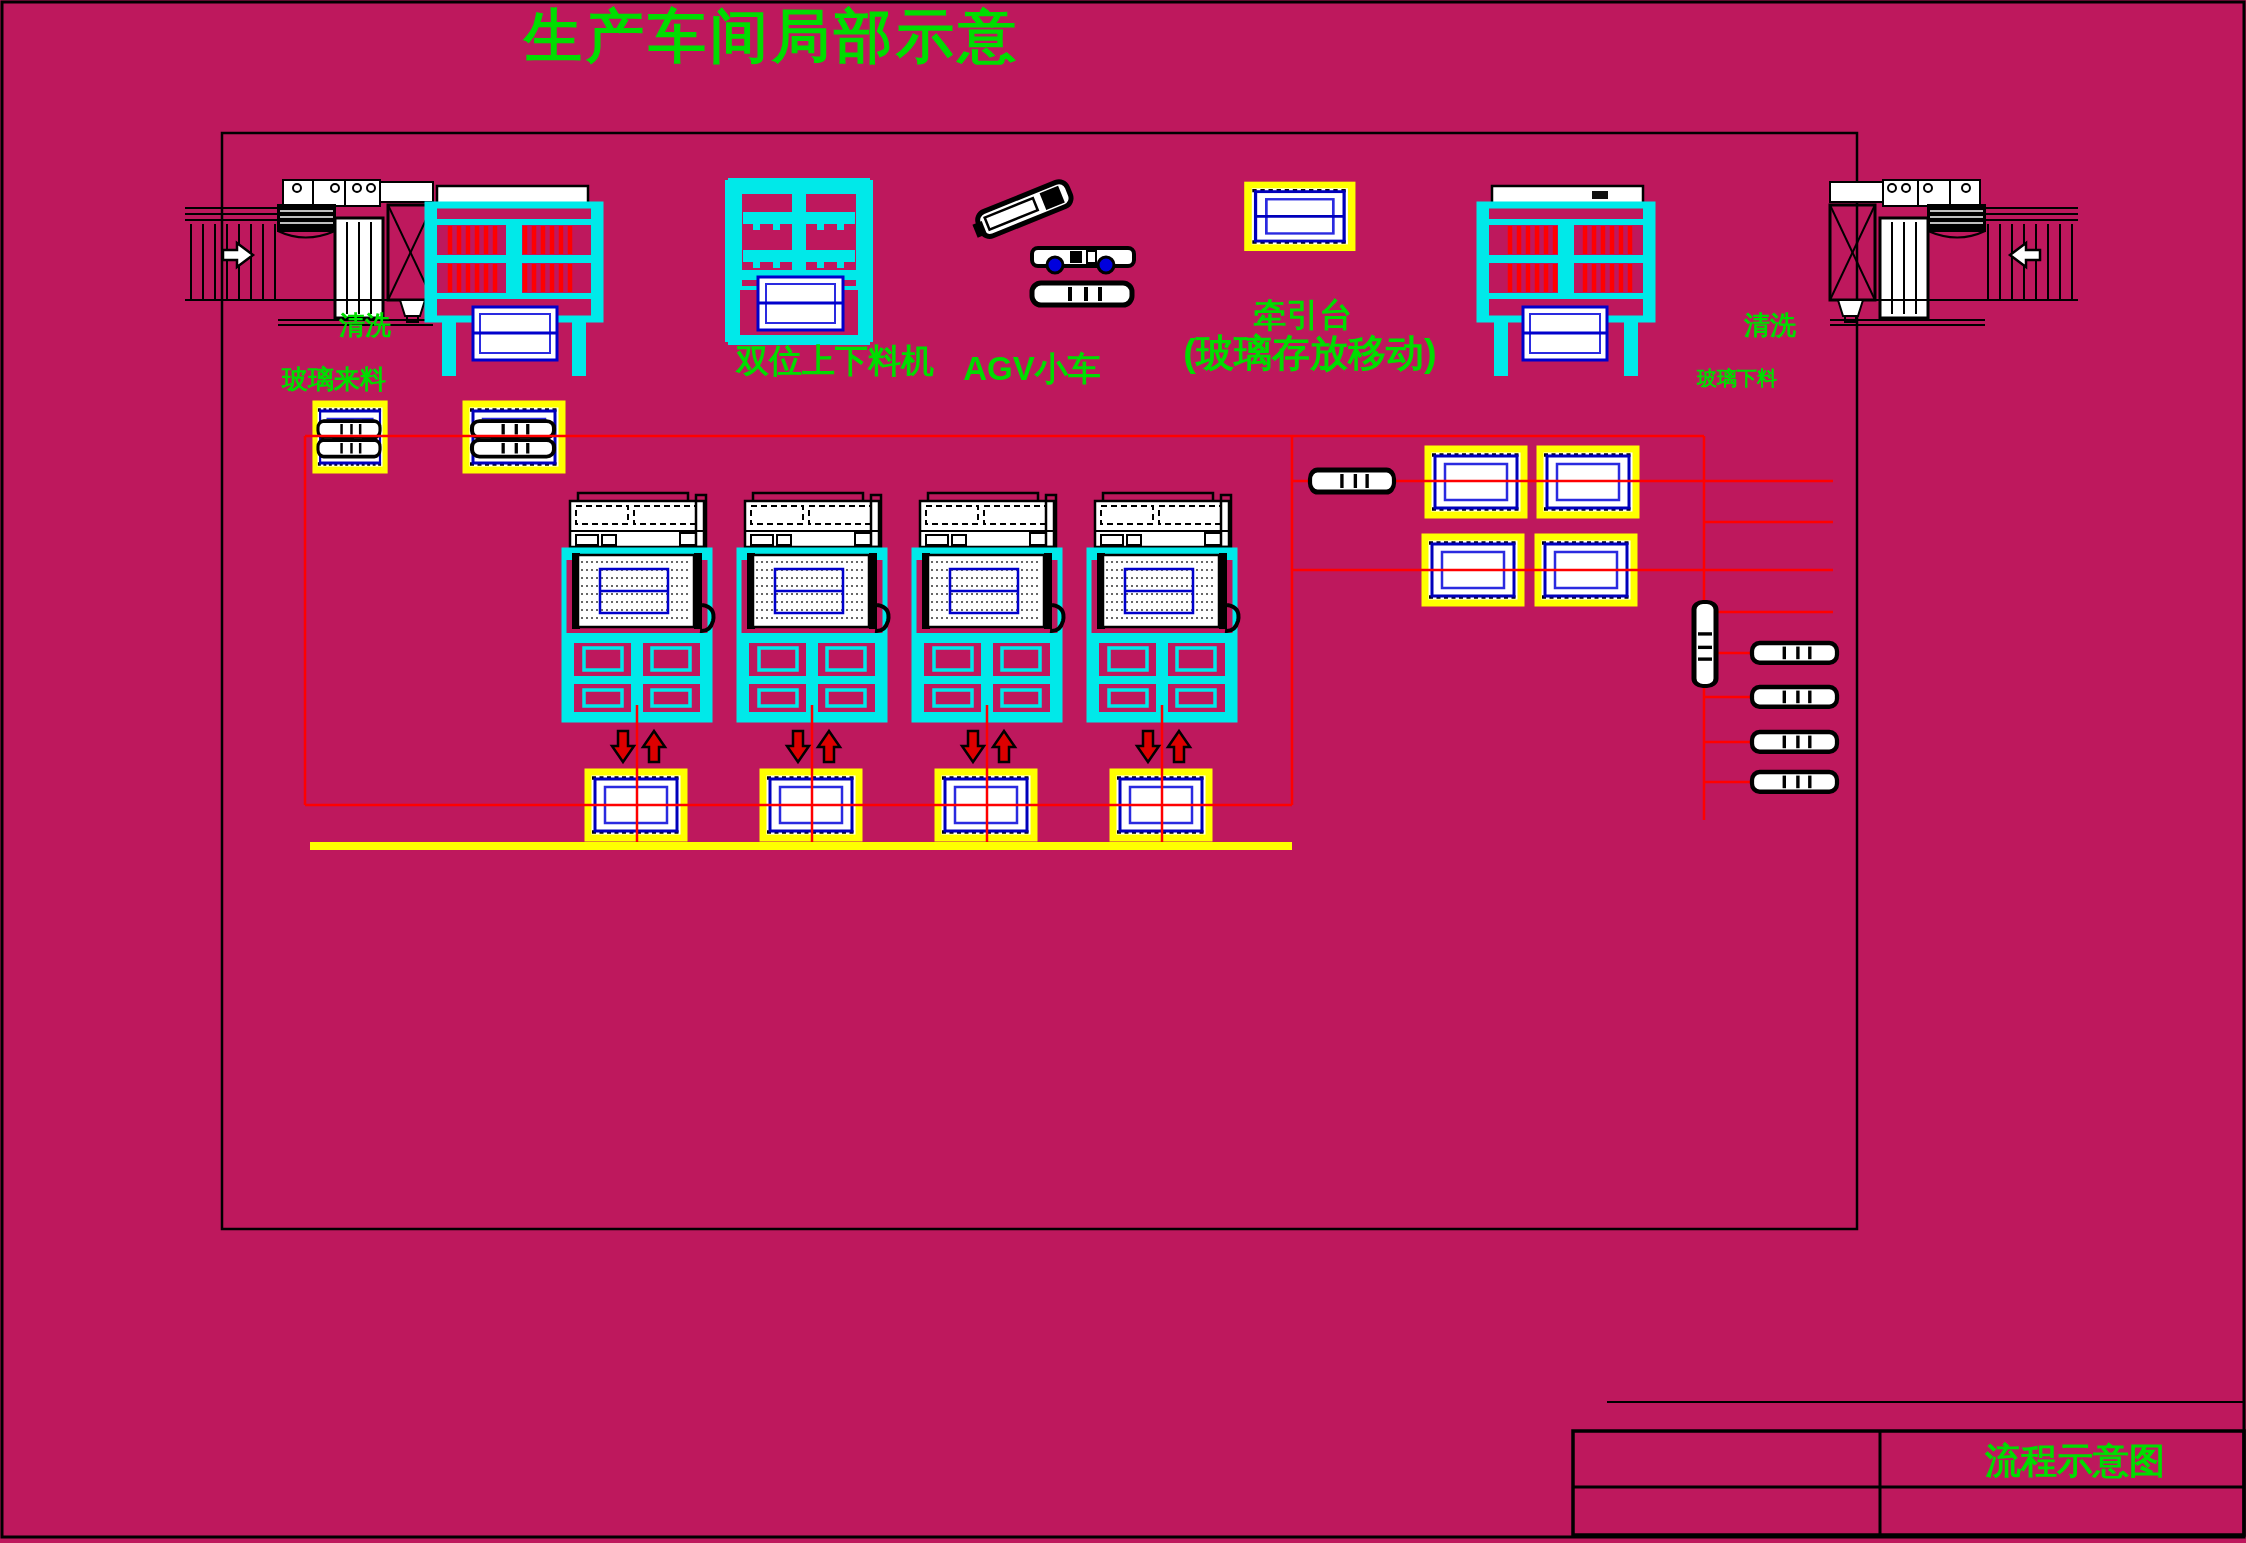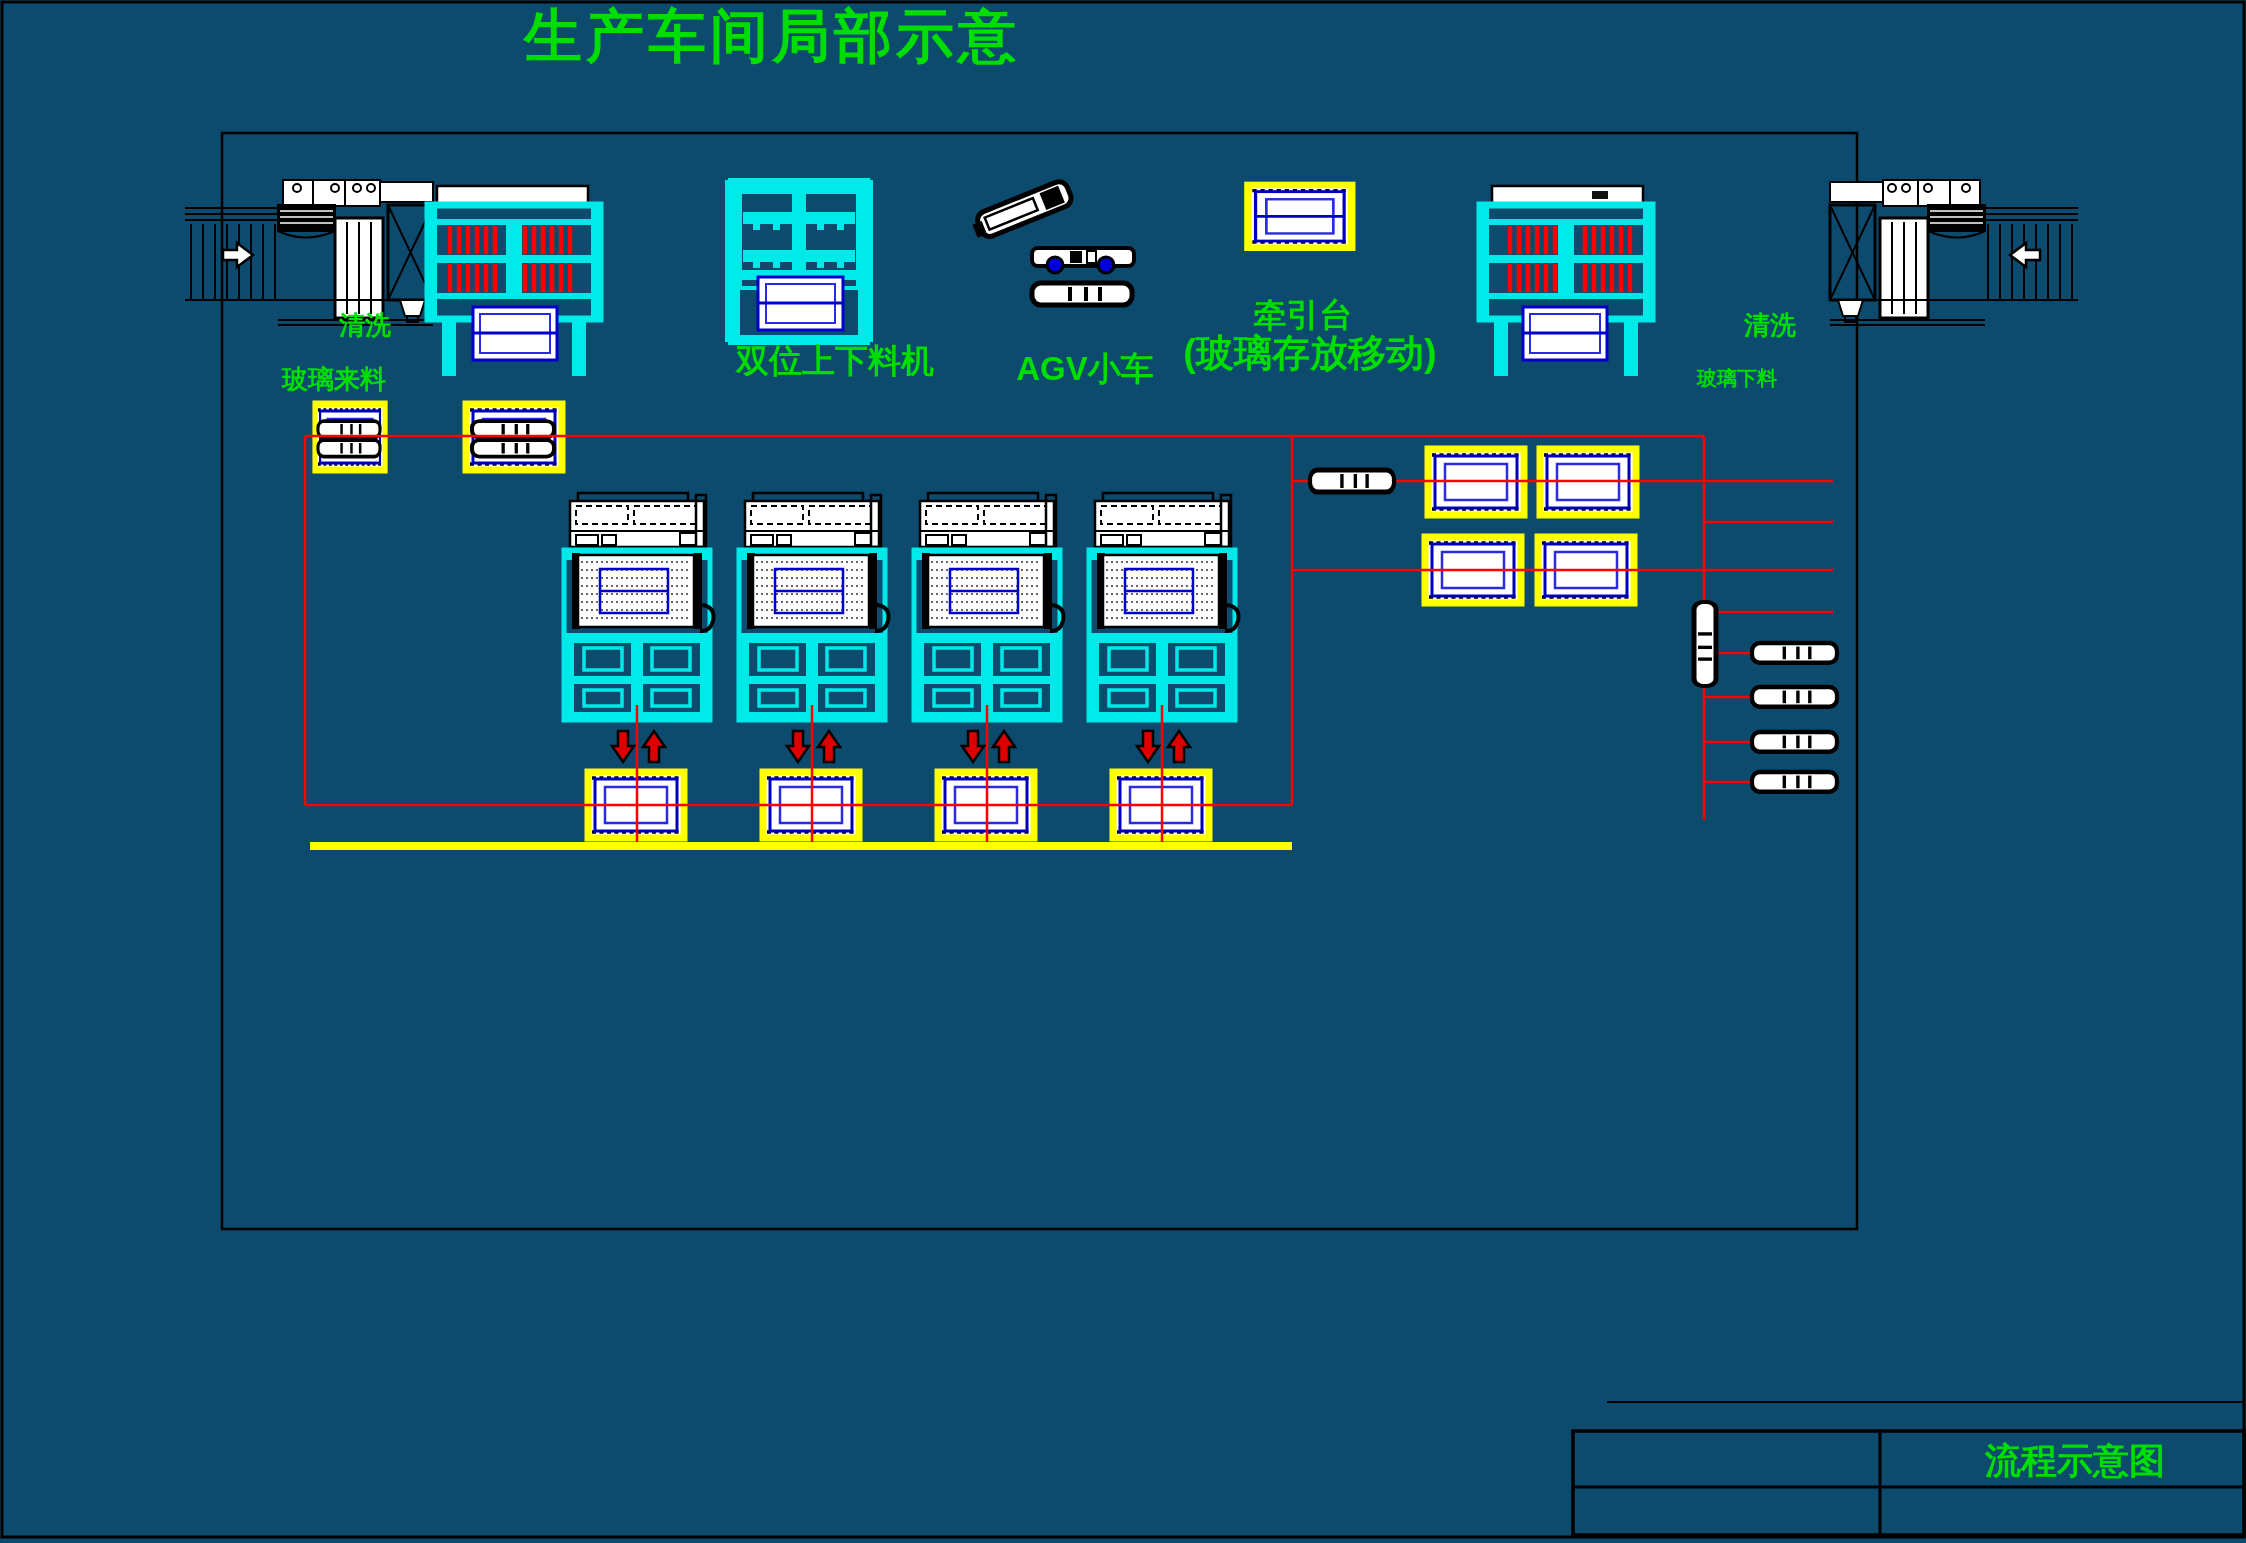--- a/index.html
+++ b/index.html
@@ -1,16 +1,16 @@
 <!DOCTYPE html>
 <html><head>
 <meta charset="utf-8">
 <style>
   html,body{margin:0;padding:0;background:#fff;}
-  .page{position:relative;width:2246px;height:1543px;background:#0c4a6e;overflow:hidden;
+  .page{position:relative;width:2246px;height:1543px;background:#be185d;overflow:hidden;
         font-family:"Liberation Sans",sans-serif;}
   .page svg{position:absolute;left:0;top:0;}
   .lbl{position:absolute;color:#00dd00;text-align:center;line-height:1.05;
        font-family:"Liberation Sans",sans-serif;white-space:nowrap;}
   .title{font-size:58px;font-weight:bold;letter-spacing:4px;}
   .l34{font-size:26px;font-weight:bold;}
   .l33{font-size:33px;font-weight:bold;}
   .l32{font-size:20px;font-weight:bold;}
   .l30{font-size:38px;font-weight:bold;}
 </style>
@@ -317,21 +317,21 @@
 </svg>
 
 <div class="lbl title" style="left:272px;top:6px;width:1000px;">生产车间局部示意</div>
 
 <div class="lbl l34" style="left:265px;top:312px;width:200px;">清洗</div>
 
 <div class="lbl l34" style="left:184px;top:366px;width:300px;">玻璃来料</div>
 
 <div class="lbl l33" style="left:635px;top:344px;width:400px;">双位上下料机</div>
 
-<div class="lbl l33" style="left:985px;top:352px;width:200px;">AGV小车</div>
+<div class="lbl l33" style="left:932px;top:352px;width:200px;">AGV小车</div>
 
 <div class="lbl l33" style="left:1203px;top:298px;width:200px;">牵引台</div>
 
 <div class="lbl l30" style="left:1110px;top:334px;width:400px;">(玻璃存放移动)</div>
 
 <div class="lbl l34" style="left:1670px;top:312px;width:200px;">清洗</div>
 
 <div class="lbl l32" style="left:1587px;top:368px;width:300px;">玻璃下料</div>
 
 <div class="lbl" style="left:1882px;top:1442px;width:386px;font-size:36px;font-weight:bold;">流程示意图</div>

